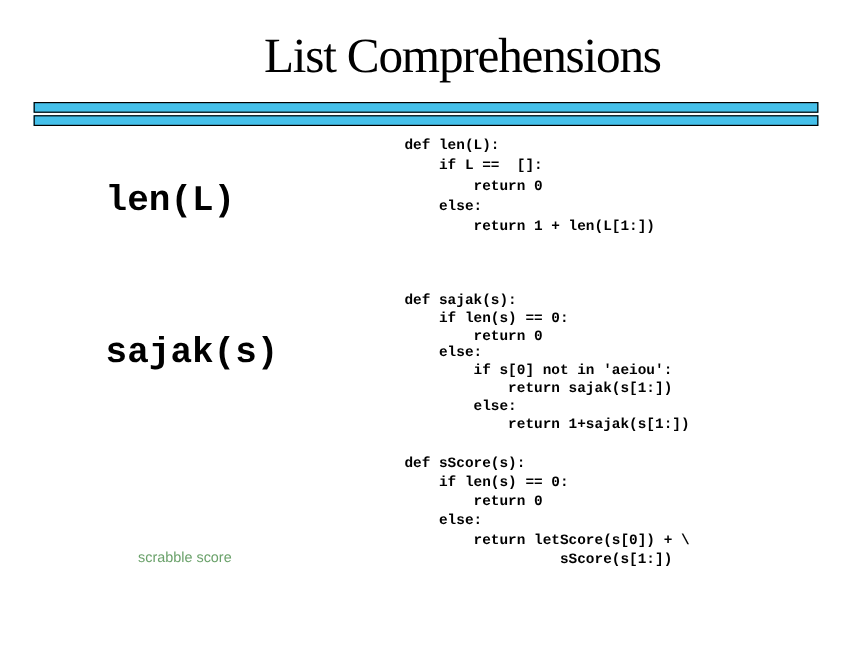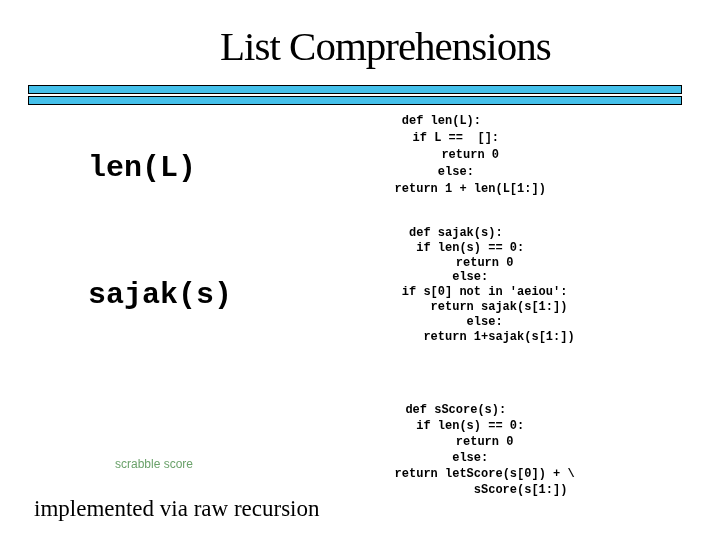--- a/index.html
+++ b/index.html
@@ -50,25 +50,24 @@
   .fn-label.l3 { top: 419px; }
   .code {
     position: absolute;
     left: 337px;
     margin: 0;
     font-family: "Liberation Mono", monospace;
     font-weight: bold;
     font-size: 12px;
     color: #000000;
     white-space: pre;
-    text-align: center;
   }
   .code.c1 { top: 113px; line-height: 17px; }
-  .code.c2 { top: 226px; line-height: 14.8px; }
-  .code.c3 { top: 402px; line-height: 16px; }
+  .code.c2 { top: 243px; line-height: 14.8px; }
+  .code.c3 { top: 378px; line-height: 16px; }
   .caption {
     position: absolute;
     left: 115px;
     top: 457px;
     font-family: Liberation Sans, sans-serif;
     font-size: 12px;
     color: var(--caption-green, #6ba26b);
     white-space: nowrap;
   }
   .footer {
@@ -109,15 +108,14 @@
             return 1+sajak(s[1:])</pre>
 
   <div class="caption">scrabble score</div>
   <pre class="code c3">def sScore(s):
     if len(s) == 0:
         return 0
     else:
         return letScore(s[0]) + \
                   sScore(s[1:])</pre>
 
-  <div class="footer">implemented via raw recursion</div>
 
 </div>
 
 </body></html>

